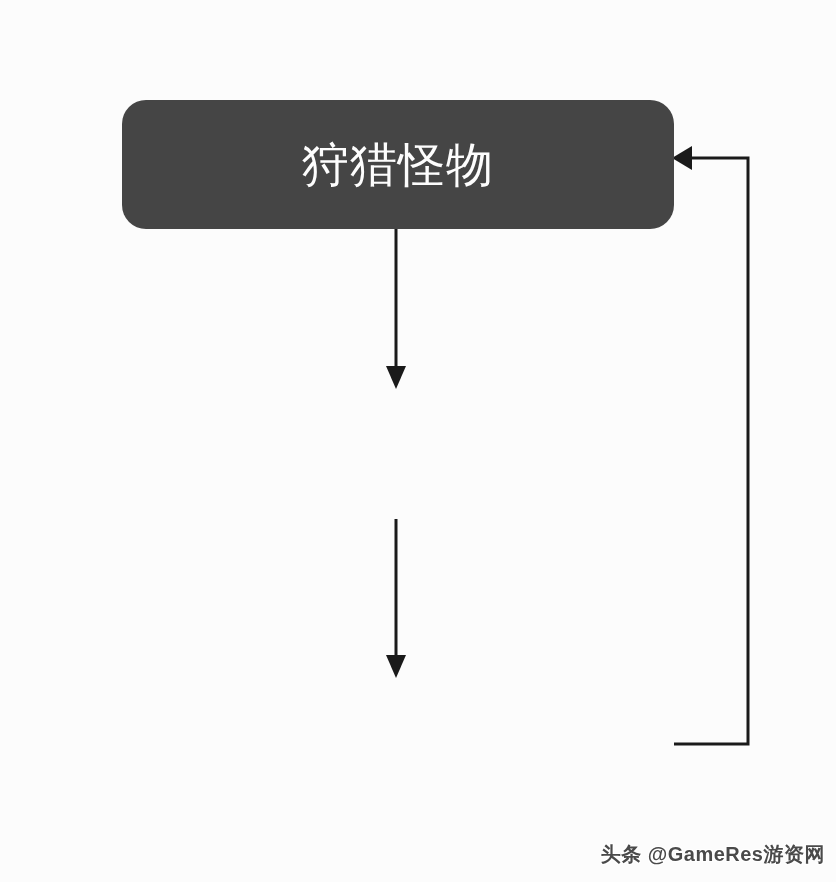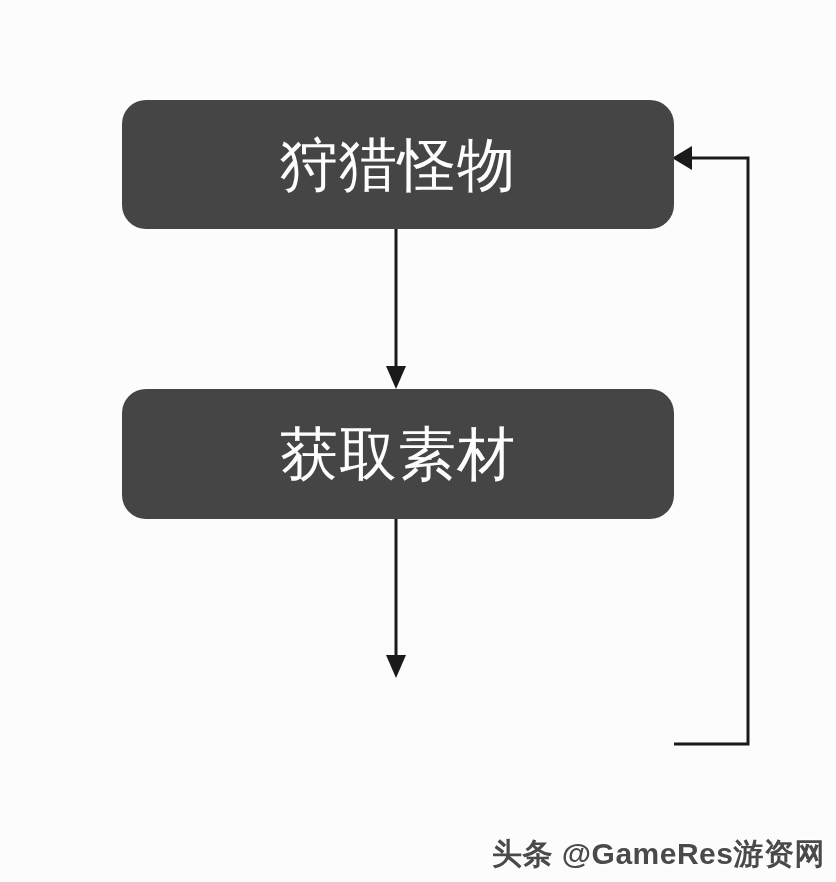--- a/index.html
+++ b/index.html
@@ -38,21 +38,21 @@
     position: absolute;
     background: #454545;
     border-radius: 24px;
     display: flex;
     align-items: center;
     justify-content: center;
     box-sizing: border-box;
   }
   .node-label {
     color: #fdfdfd;
-    font-size: 58px;
+    font-size: 47px;
     line-height: 1;
     letter-spacing: 1px;
     font-weight: 400;
     white-space: nowrap;
     user-select: none;
   }
 
   #node-hunt    { left: 122px; top: 100px; width: 552px; height: 129px; }
   #node-gather  { left: 122px; top: 389px; width: 552px; height: 130px; }
   #node-upgrade { left: 122px; top: 678px; width: 552px; height: 130px; }
@@ -63,21 +63,21 @@
     left: 575px;
     top: 836px;
     width: 250px;
     height: 36px;
     display: flex;
     align-items: center;
     justify-content: flex-end;
     user-select: none;
   }
   #watermark .wm-text {
-    font-size: 30px;
+    font-size: 20px;
     font-weight: bold;
     color: #4a4a4a;
     letter-spacing: 0.5px;
     white-space: nowrap;
     text-shadow:
        1px  1px 0 #ffffff,
       -1px -1px 0 #ffffff,
        1px -1px 0 #ffffff,
       -1px  1px 0 #ffffff;
   }
@@ -102,22 +102,19 @@
     <g>
       <polyline points="674,744 748,744 748,158 692,158" fill="none" stroke="#1a1a1a" stroke-width="3" stroke-linejoin="miter" stroke-linecap="butt"></polyline>
       <polygon points="692,146 692,170 672,158" fill="#1a1a1a"></polygon>
     </g>
   </svg>
 
   <div class="node" id="node-hunt">
     <span class="node-label">狩猎怪物</span>
   </div>
 
-  <div class="node" id="node-gather">
-    <span class="node-label">获取素材</span>
-  </div>
 
 
   <div id="watermark">
     <span class="wm-text">头条 @GameRes游资网</span>
   </div>
 
 </div>
 
 </body></html>

